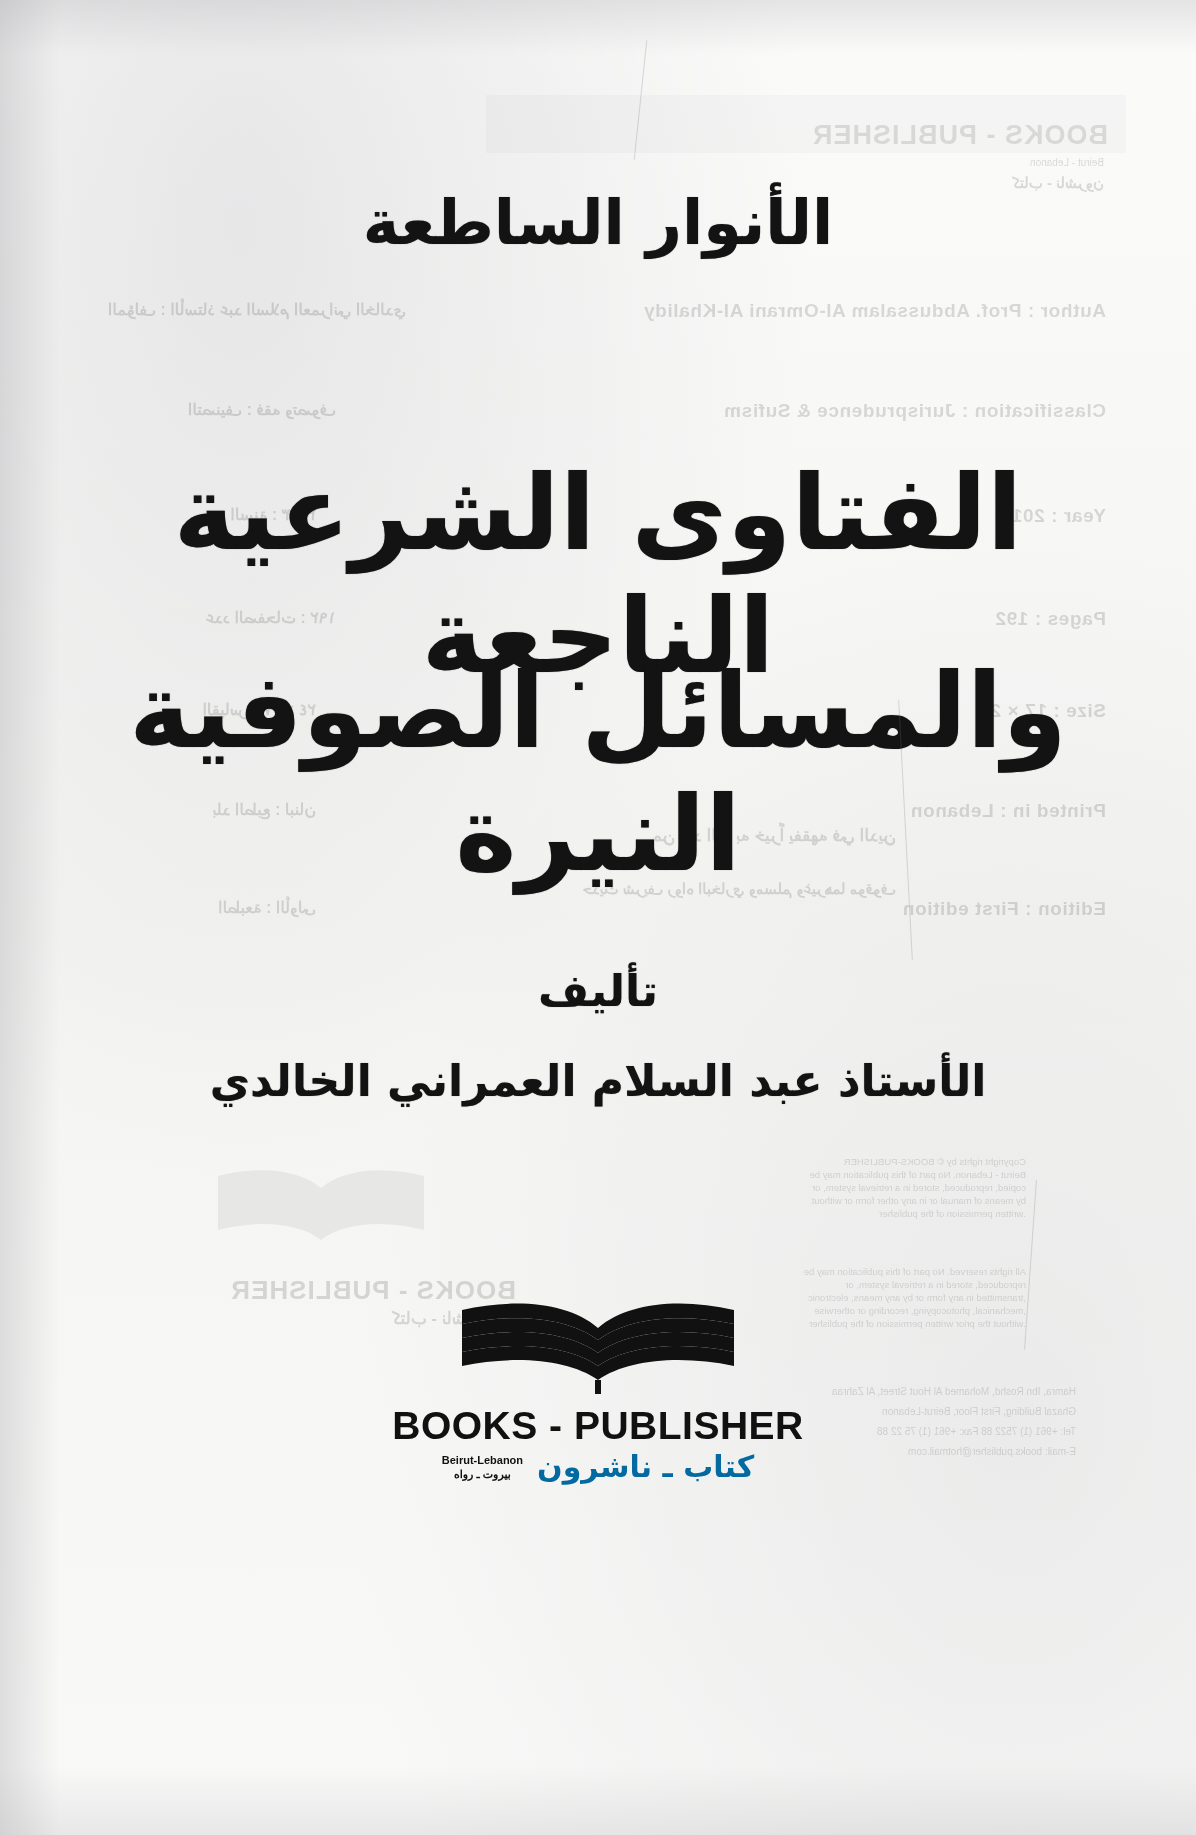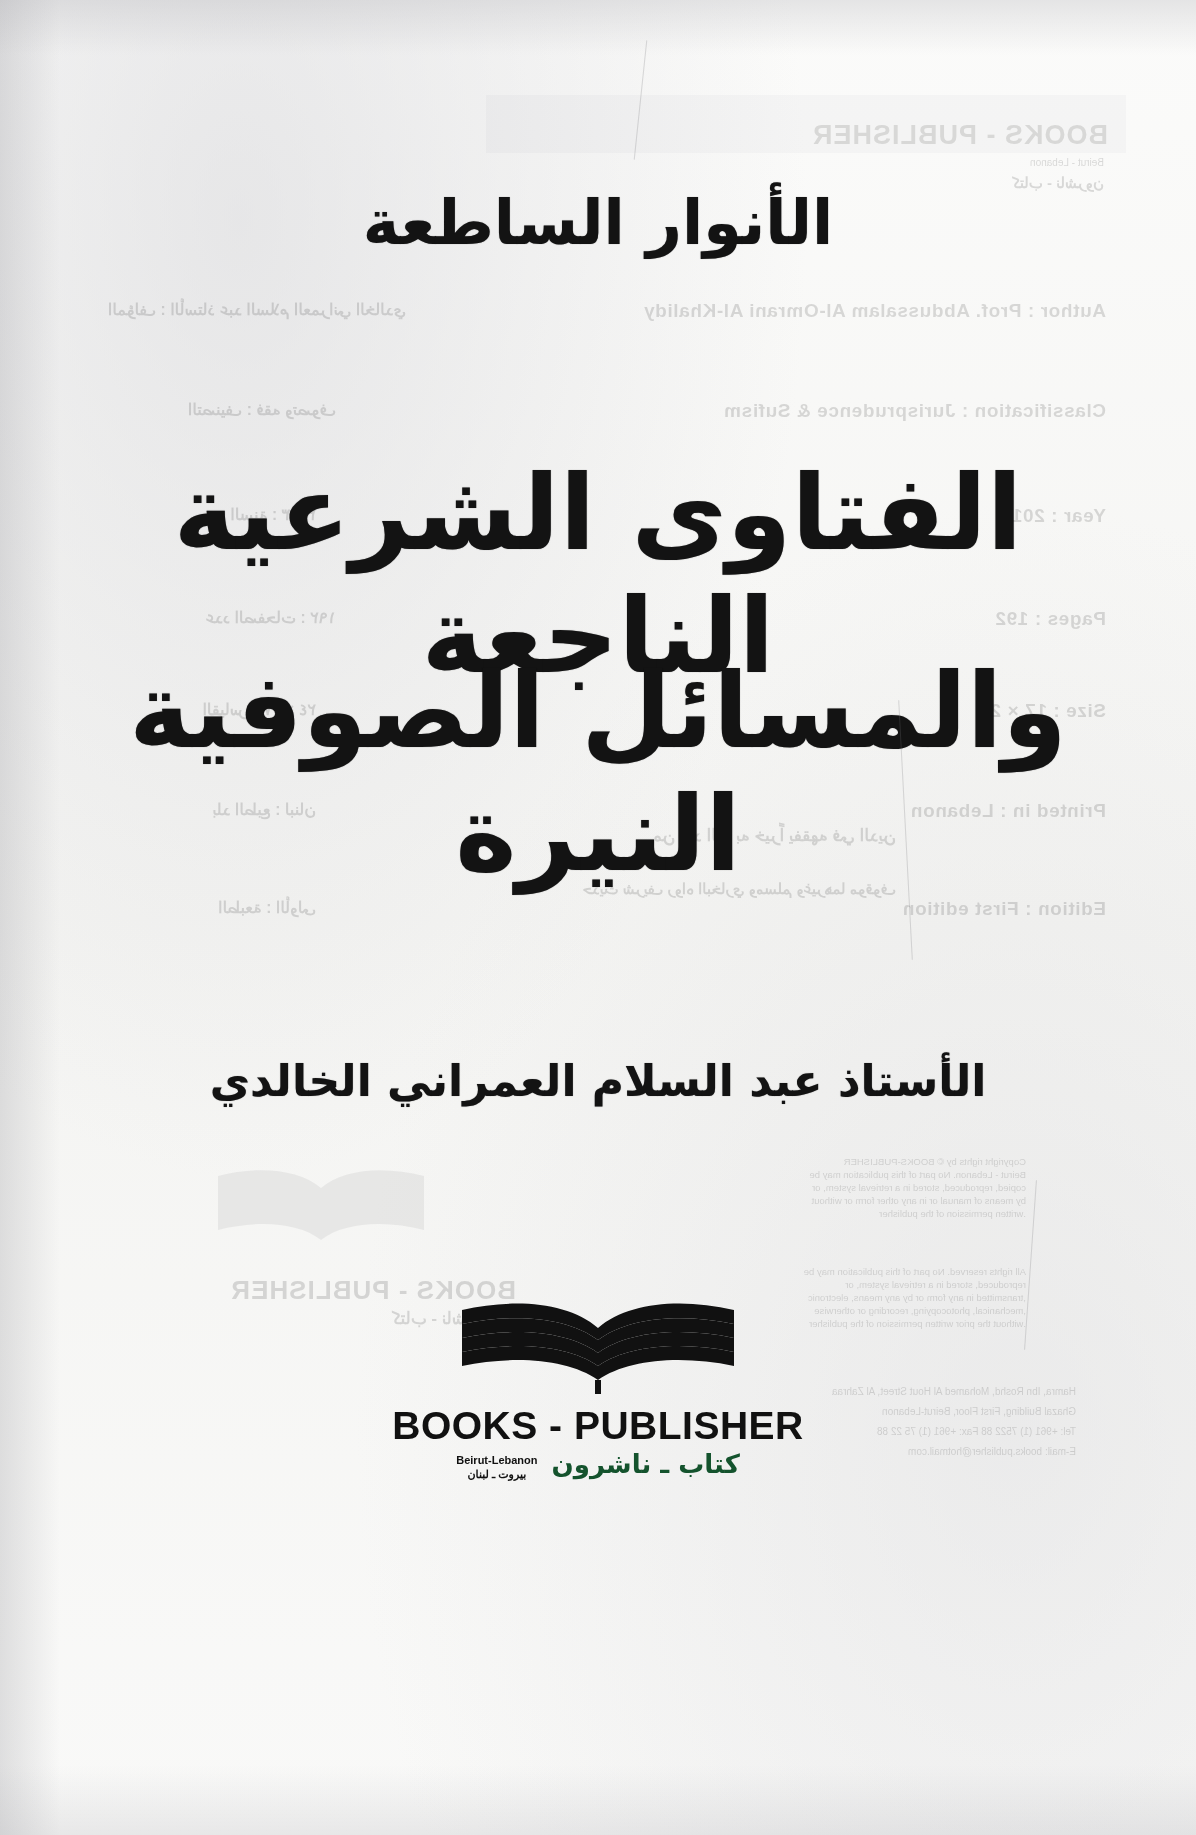--- a/index.html
+++ b/index.html
@@ -142,23 +142,23 @@
   .pub-sub {
     margin-top: 2px;
     display: flex;
     justify-content: center;
     align-items: flex-start;
     gap: 14px;
     direction: rtl;
   }
   .pub-sub-ar {
     font-family: "DejaVu Sans", sans-serif;
-    font-size: 26px;
-    font-weight: 700;
-    color: #14532d;
+    font-size: 30px;
+    font-weight: 700;
+    color: #0369a1;
     letter-spacing: 1px;
   }
   .pub-sub-en {
     font-family: "Liberation Sans", sans-serif;
     font-size: 11px;
     font-weight: 700;
     color: #111;
     line-height: 14px;
     text-align: center;
     padding-top: 4px;
@@ -229,40 +229,41 @@
       <path d="M115 28 C138 8, 180 6, 218 16 L218 70 C180 60, 138 62, 115 80 Z" fill="rgba(90,90,95,0.55)"></path>
     </svg>
   </div>
 
   <div class="content">
 
     <div class="title-line" id="t-line1">الأنوار الساطعة</div>
     <div class="title-line" id="t-line3">الفتاوى الشرعية الناجعة</div>
     <div class="title-line" id="t-line4">والمسائل الصوفية النيرة</div>
 
+    <div class="title-line" id="t-byword">تأليف</div>
     <div class="title-line" id="t-author">الأستاذ عبد السلام العمراني الخالدي</div>
 
     <div class="publisher">
       <svg class="pub-mark" viewBox="0 0 300 110">
         <path d="M150 38 C120 12, 66 8, 14 20 L14 34 C66 23, 120 27, 150 50 Z" fill="#111"></path>
         <path d="M150 50 C120 27, 66 23, 14 34 L14 48 C66 37, 120 41, 150 63 Z" fill="#111"></path>
         <path d="M150 63 C120 41, 66 37, 14 48 L14 62 C66 51, 120 55, 150 76 Z" fill="#111"></path>
         <path d="M150 76 C120 55, 66 51, 14 62 L14 76 C66 65, 120 69, 150 90 Z" fill="#111"></path>
         <path d="M150 38 C180 12, 234 8, 286 20 L286 34 C234 23, 180 27, 150 50 Z" fill="#111"></path>
         <path d="M150 50 C180 27, 234 23, 286 34 L286 48 C234 37, 180 41, 150 63 Z" fill="#111"></path>
         <path d="M150 63 C180 41, 234 37, 286 48 L286 62 C234 51, 180 55, 150 76 Z" fill="#111"></path>
         <path d="M150 76 C180 55, 234 51, 286 62 L286 76 C234 65, 180 69, 150 90 Z" fill="#111"></path>
         <path d="M150 90 L150 104" stroke="#111" stroke-width="6"></path>
       </svg>
       <div class="pub-name">BOOKS - PUBLISHER</div>
       <div class="pub-sub">
         <div class="pub-sub-ar">كتاب ـ ناشرون</div>
         <div class="pub-sub-en">
           <span>Beirut-Lebanon</span>
-          <span>بيروت ـ لبنان</span>
+          <span>بيروت ـ رواه</span>
         </div>
       </div>
     </div>
   </div>
 
   <div class="scratch" style="left:640px; top:40px; width:1px; height:120px; transform:rotate(6deg);"></div>
   <div class="scratch" style="left:905px; top:700px; width:1px; height:260px; transform:rotate(-3deg);"></div>
   <div class="scratch" style="left:1030px; top:1180px; width:1px; height:170px; transform:rotate(4deg);"></div>
 
   <div class="edge-shadow-left"></div>

